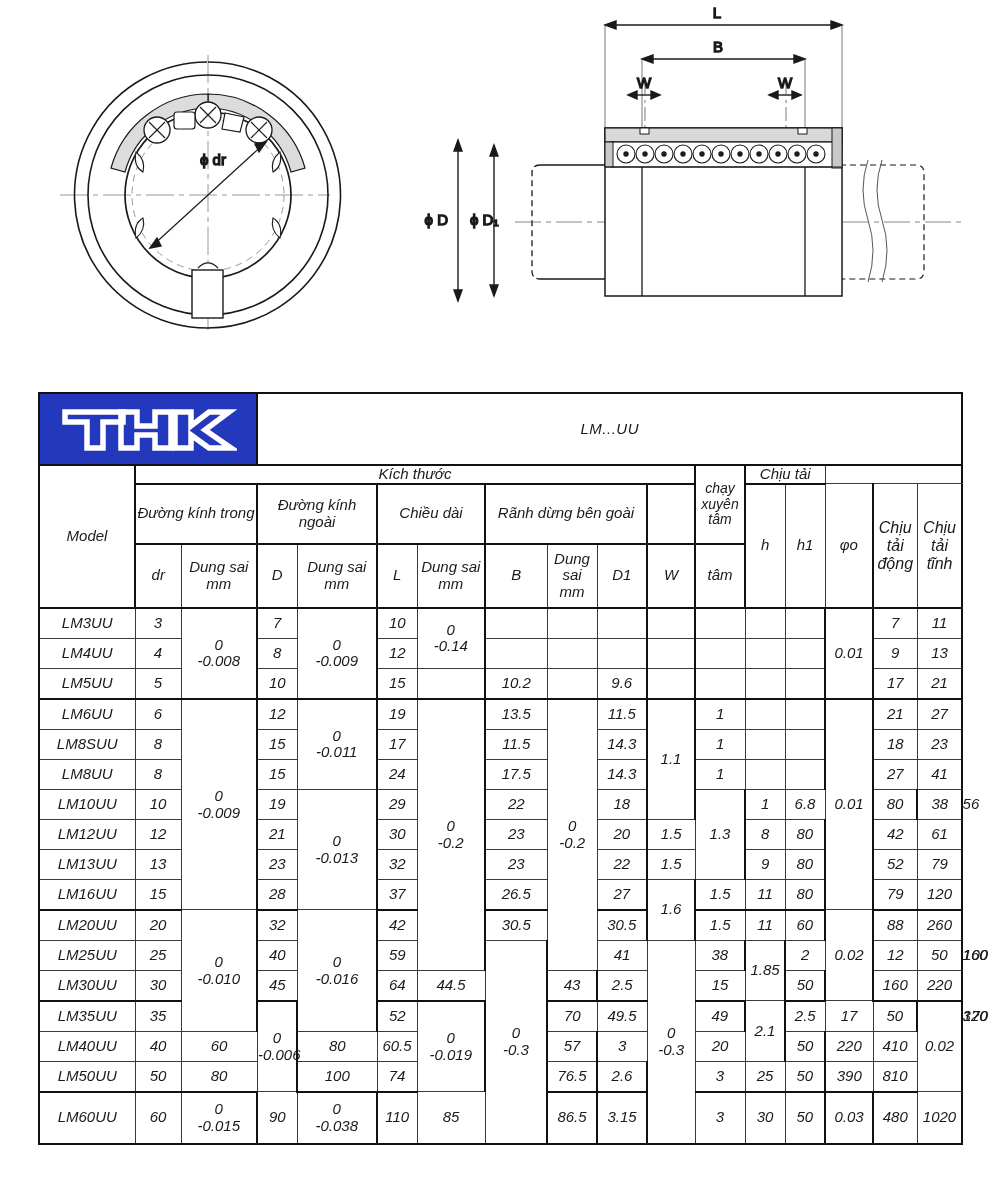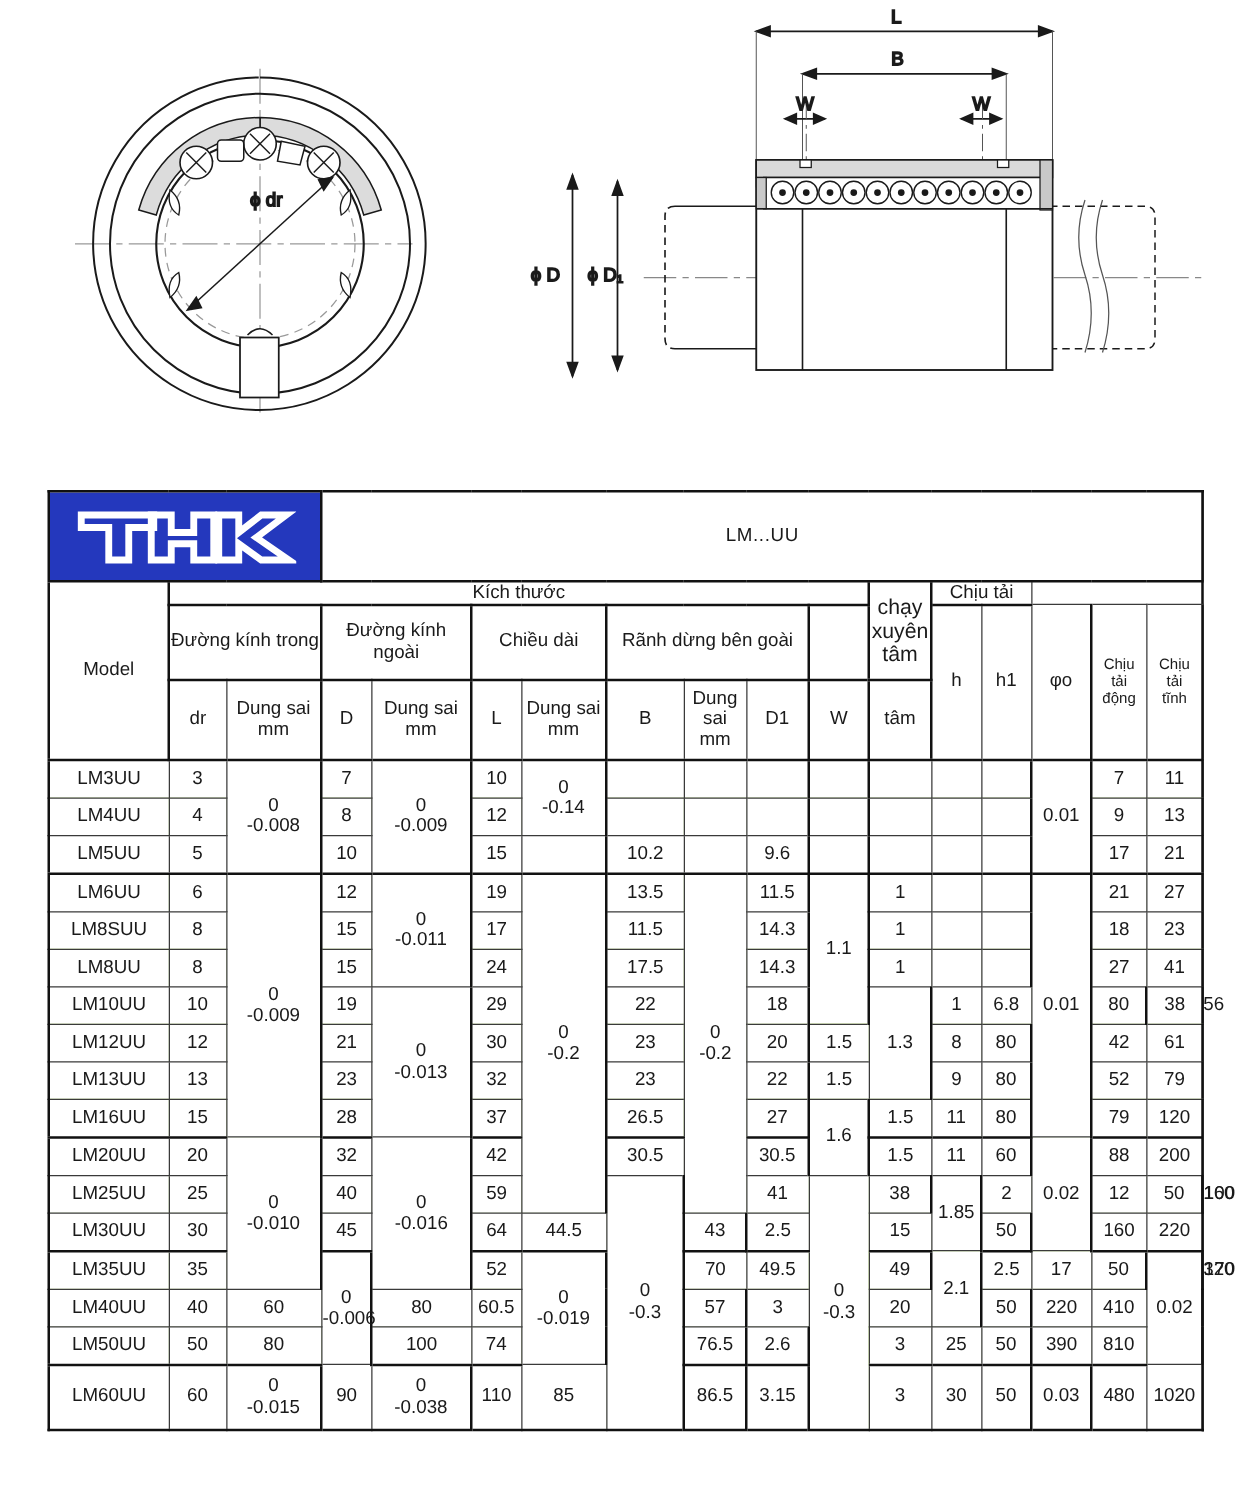--- a/index.html
+++ b/index.html
@@ -7,21 +7,21 @@
     width:1000px;height:1200px;background:#ffffff;
     font-family:"Liberation Sans","DejaVu Sans",sans-serif;
     color:#1a1a1a;overflow:hidden;position:relative;
   }
   
   #drawings{position:absolute;left:0;top:0;width:1000px;height:380px;}
   #drawings svg{display:block;}
   .dimtxt{font-family:"Liberation Sans",sans-serif;font-size:15px;fill:#1a1a1a;}
 
   
-  #sheet{position:absolute;left:38px;top:392px;width:833px;}
+  #sheet{position:absolute;left:38px;top:392px;width:833px;font-style:italic;}
   table.spec{border-collapse:collapse;table-layout:fixed;width:923px;
     border:2px solid #111;}
   table.spec td{
     border:1px solid #3a3a3a;
     text-align:center;vertical-align:middle;
     font-size:15px;line-height:1.12;
     background:#fff;
     padding:0;
   }
   td.hdr{background:#e6e6e6;}
@@ -33,22 +33,22 @@
   td.logocell{background:#e9e9e9;padding:0;}
   .logo{
     background:#2438bd;width:100%;height:100%;
     display:flex;align-items:center;justify-content:center;
   }
   .logo svg{display:block;}
   td.titlecell{background:#e9e9e9;font-size:34px;letter-spacing:.5px;}
 
   .big{font-size:26px;margin-top:20px;}
   .mid{font-size:17px;}
-  .sm{font-size:17px;}
-  .xs{font-size:12px;}
+  .sm{font-size:14px;}
+  .xs{font-size:16px;}
   .tol{font-size:15px;line-height:1.25;}
   .zebra{background:#bef264;}
   .model{font-size:17px;}
   .datacell{font-size:17px;}
 </style>
 </head>
 <body>
 
 <div id="drawings">
   <svg width="1000" height="380" viewBox="0 0 1000 380">
@@ -497,21 +497,21 @@
         <div>-0.016</div>
       </td>
       <td class="datacell">42</td>
       <td class="datacell">30.5</td>
       <td class="datacell thick-r">30.5</td>
       <td class="datacell">1.5</td>
       <td class="datacell">11</td>
       <td class="datacell thick-r">60</td>
       <td class="datacell thick-r" rowspan="3">0.02</td>
       <td class="datacell">88</td>
-      <td class="datacell">200</td>
+      <td class="datacell">260</td>
     </tr>
 
     <tr class="zebra">
       <td class="model band" style="height:29px">LM25UU</td>
       <td class="datacell band">25</td>
       <td class="datacell band">40</td>
       <td class="datacell band">59</td>
       <td class="tol thick-r" rowspan="6">
         <div>0</div>
         <div>-0.3</div>

